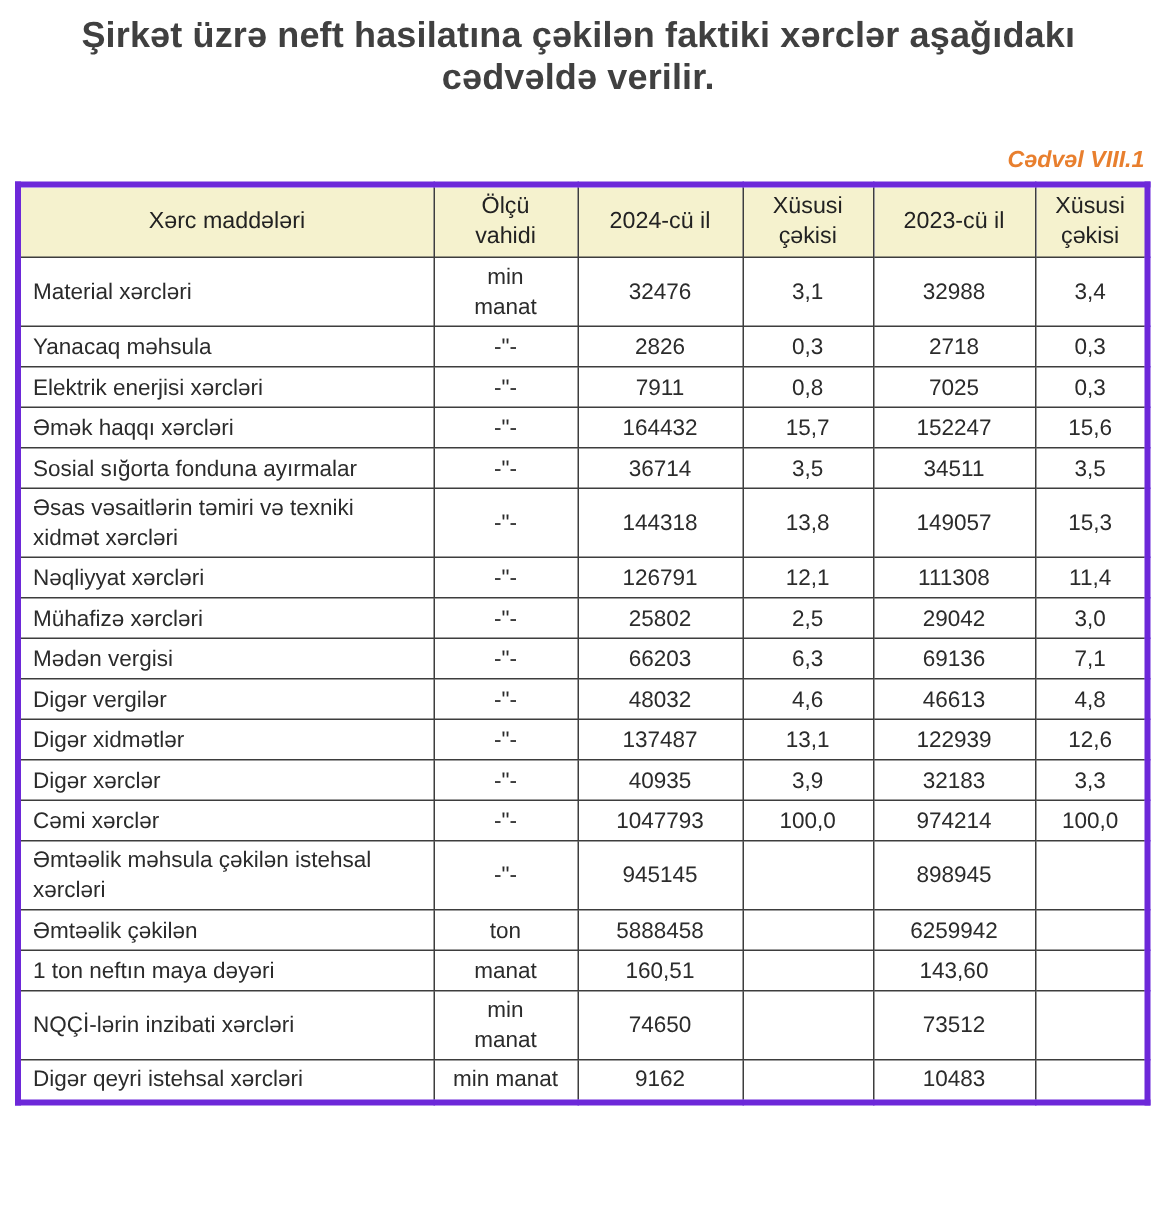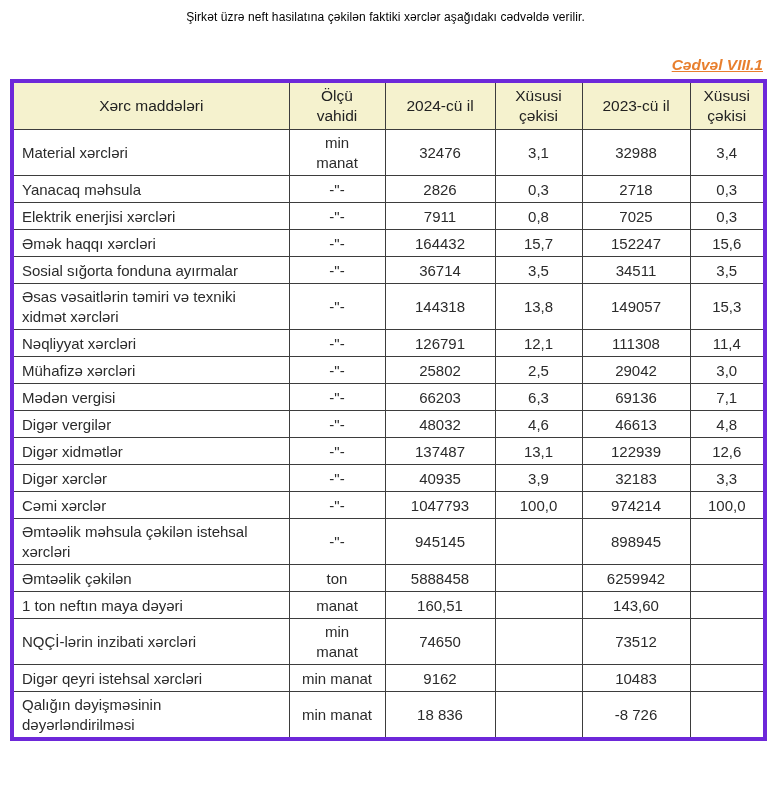--- a/index.html
+++ b/index.html
@@ -10,34 +10,33 @@
     overflow: hidden;
   }
   .page {
     position: relative;
     width: 771px; height: 807px;
     background: #ffffff;
   }
   .doc-title {
     margin-top: 10px;
     text-align: center;
-    font-size: 12px;
-    font-weight: normal;
-    color: #000000;
+    font-size: 24px;
+    font-weight: bold;
+    color: #404040;
     letter-spacing: 0.1px;
   }
   .table-caption {
     width: 763px;
     margin-top: 32px;
     text-align: right;
     font-size: 15.5px;
     font-weight: bold;
     font-style: italic;
     color: #e87f2e;
-    text-decoration: underline;
   }
   table.cost-table {
     margin-left: 10px;
     margin-top: 5px;
     width: 753px;
     border-collapse: collapse;
     table-layout: fixed;
     font-size: 15px;
     color: #2b2b2b;
   }
@@ -244,25 +243,16 @@
           <td class="num-col"></td>
         </tr>
         <tr>
           <td class="name-col">Digər qeyri istehsal xərcləri</td>
           <td class="num-col">min manat</td>
           <td class="num-col">9162</td>
           <td class="num-col"></td>
           <td class="num-col">10483</td>
           <td class="num-col"></td>
         </tr>
-        <tr>
-          <td class="name-col">Qalığın dəyişməsinin
-dəyərləndirilməsi</td>
-          <td class="num-col">min manat</td>
-          <td class="num-col">18 836</td>
-          <td class="num-col"></td>
-          <td class="num-col">-8 726</td>
-          <td class="num-col"></td>
-        </tr>
       </tbody>
   </table>
 
 </div>
 
 </body></html>

